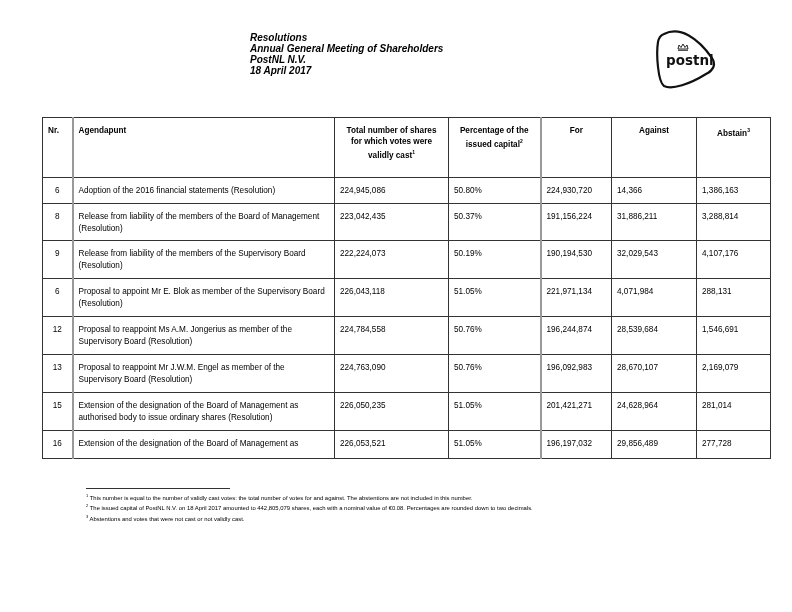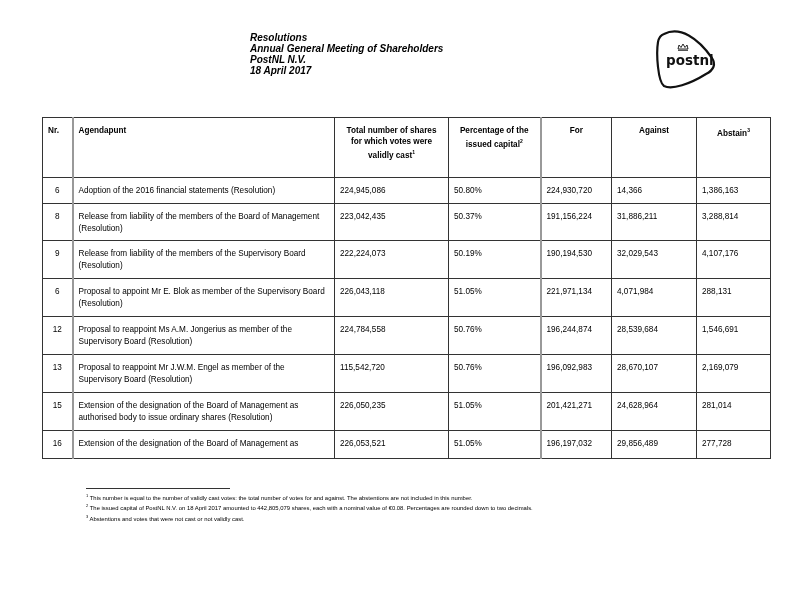--- a/index.html
+++ b/index.html
@@ -105,21 +105,21 @@
         <td>Proposal to reappoint Ms A.M. Jongerius as member of the Supervisory Board (Resolution)</td>
         <td class="num">224,784,558</td>
         <td class="num col-pct">50.76%</td>
         <td class="num">196,244,874</td>
         <td class="num">28,539,684</td>
         <td class="num">1,546,691</td>
       </tr>
       <tr style="height: 38px;">
         <td class="nr col-nr">13</td>
         <td>Proposal to reappoint Mr J.W.M. Engel as member of the Supervisory Board (Resolution)</td>
-        <td class="num">115,542,720</td>
+        <td class="num">224,763,090</td>
         <td class="num col-pct">50.76%</td>
         <td class="num">196,092,983</td>
         <td class="num">28,670,107</td>
         <td class="num">2,169,079</td>
       </tr>
       <tr style="height: 38px;">
         <td class="nr col-nr">15</td>
         <td>Extension of the designation of the Board of Management as authorised body to issue ordinary shares (Resolution)</td>
         <td class="num">226,050,235</td>
         <td class="num col-pct">51.05%</td>

